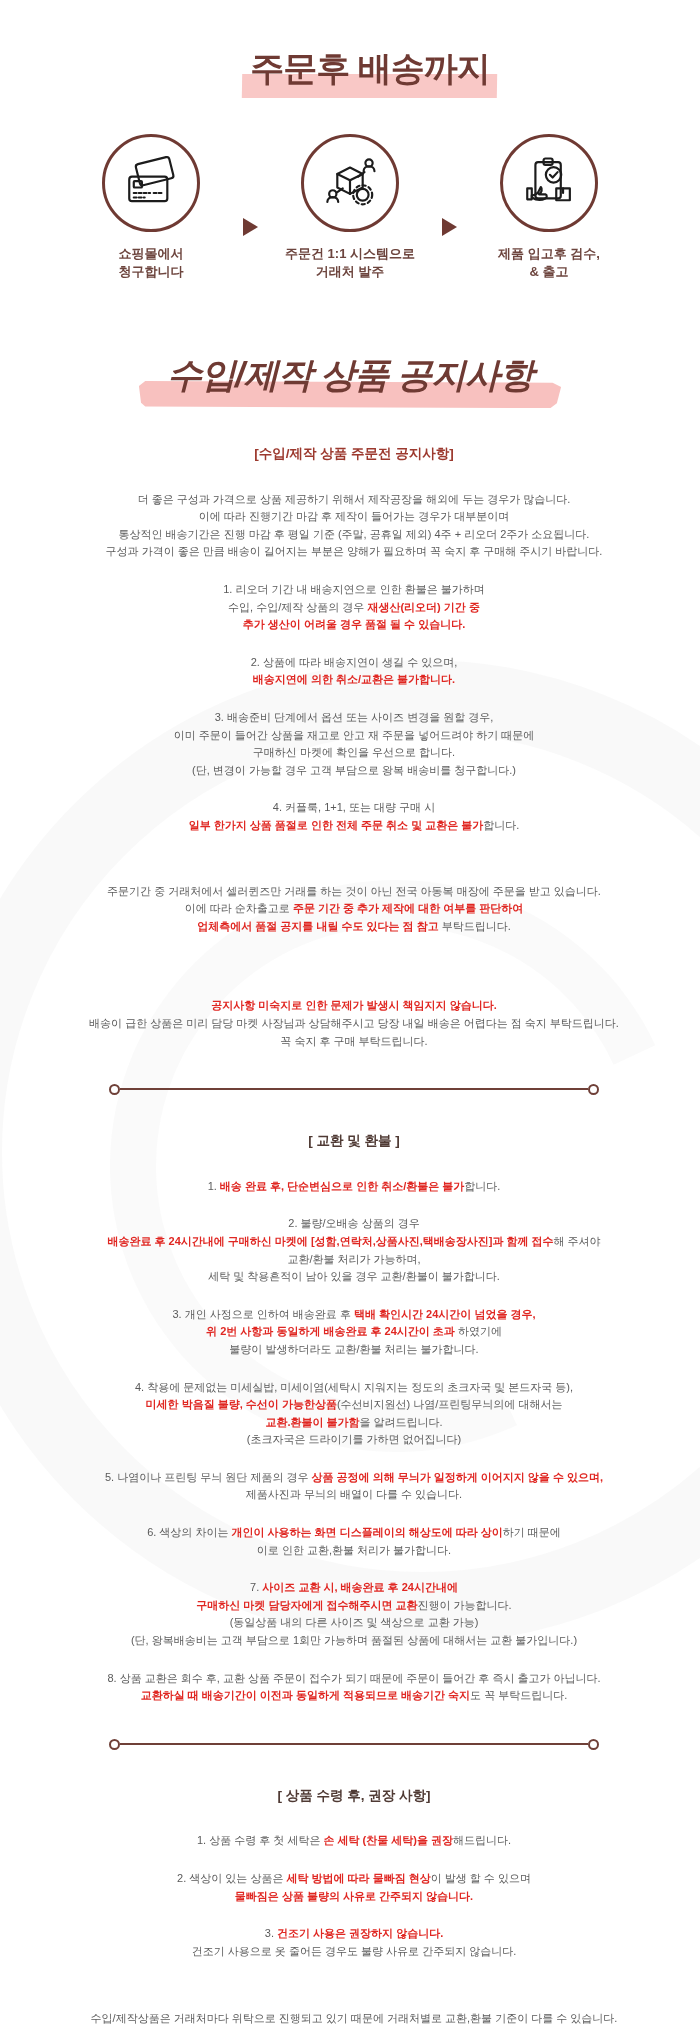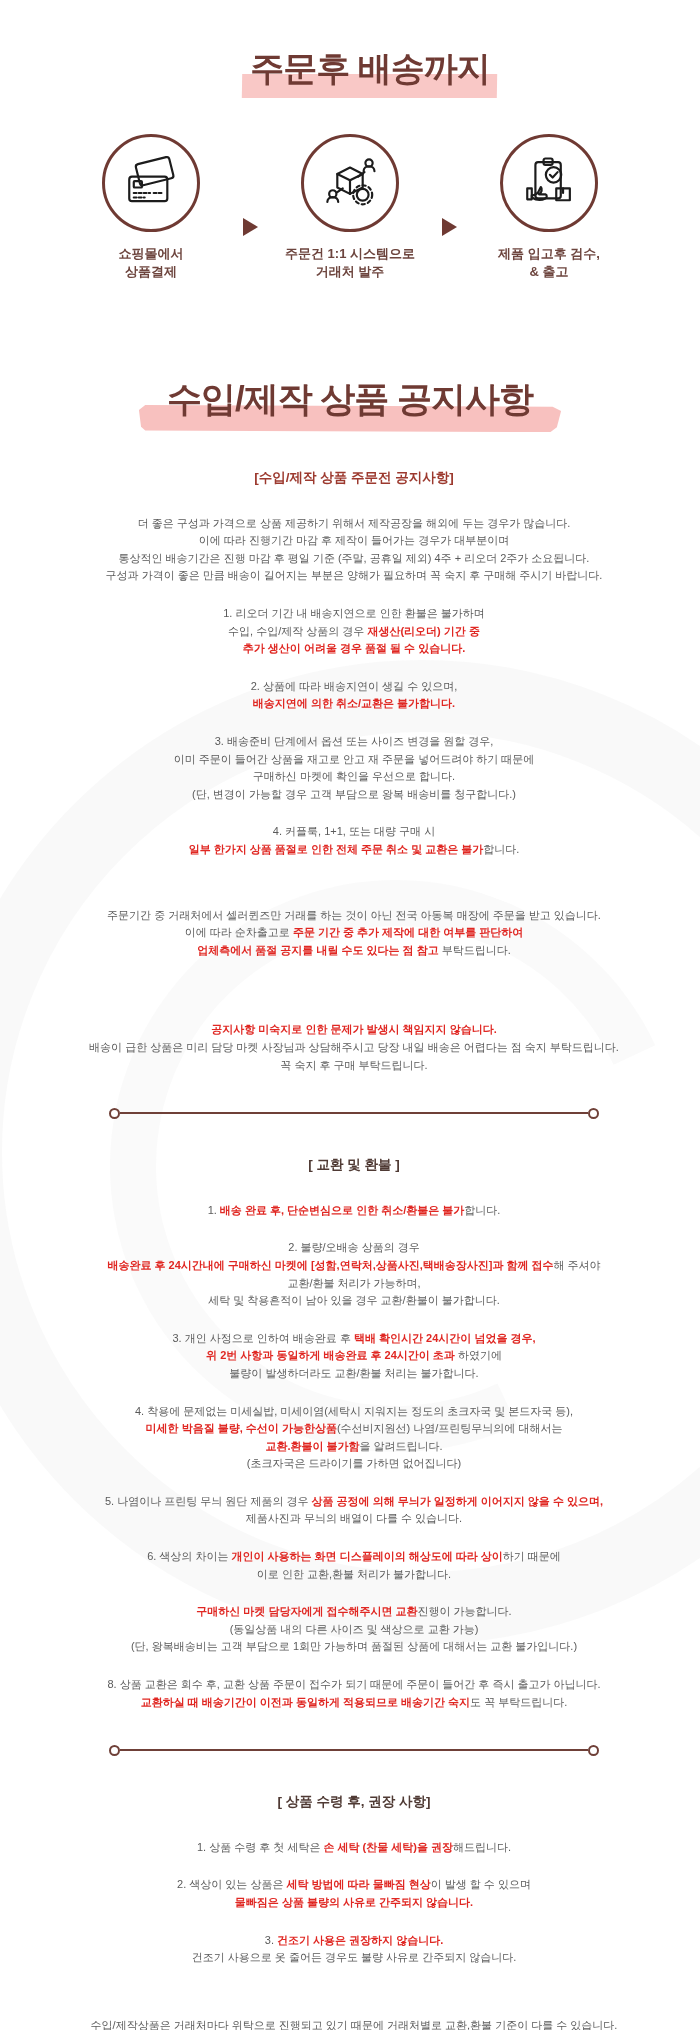--- a/index.html
+++ b/index.html
@@ -27,21 +27,21 @@
   
   .steps{display:flex;justify-content:center;align-items:center;margin-top:42px;}
   .step{width:172px;display:flex;flex-direction:column;align-items:center;}
   .circle{width:92px;height:92px;border:3px solid #6f3a33;border-radius:50%;background:#fff;
       display:flex;align-items:center;justify-content:center;}
   .circle svg{width:58px;height:58px;stroke:#1c1c1c;fill:none;stroke-width:2.4;stroke-linecap:round;stroke-linejoin:round;}
   .step-label{margin-top:13px;color:#6d453e;font-weight:bold;font-size:13px;line-height:1.35;text-align:center;}
   .arrow{width:0;height:0;border-left:15px solid #6f3a33;border-top:9px solid transparent;border-bottom:9px solid transparent;margin:39px 6px 0 6px;}
 
   
-  .notice-title-wrap{margin-top:96px;text-align:center;}
+  .notice-title-wrap{margin-top:72px;text-align:center;font-style:italic;}
 
   
   .notice-body{margin-top:44px;text-align:center;color:#5a5a5a;font-size:11px;line-height:1.6;padding-left:8px;}
   .sec-h{font-weight:bold;font-size:13.5px;margin:6px 0 26px 0;}
   .sec-h.rb{color:#9c392e;}
   .sec-h.br{color:#4f3a34;}
   .para{margin:16px 0 20px 0;}
   .line{white-space:nowrap;}
   .seg{color:#5a5a5a;}
   .seg.red{color:#e02722;font-weight:bold;}
@@ -72,21 +72,21 @@
             <rect x="17" y="7" width="38" height="24" rx="3" transform="rotate(-14 36 19)"></rect>
             <rect x="8" y="25" width="42" height="27" rx="3"></rect>
             <rect x="13" y="30" width="9" height="7" rx="1"></rect>
             <line x1="13" y1="43" x2="31" y2="43" stroke-dasharray="3 2.5"></line>
             <line x1="35" y1="43" x2="45" y2="43" stroke-dasharray="3 2.5"></line>
             <line x1="13" y1="48" x2="25" y2="48" stroke-dasharray="3 2.5"></line>
           </svg>
         </div>
         <div class="step-label">
           <div>쇼핑몰에서</div>
-          <div>상품결제</div>
+          <div>청구합니다</div>
         </div>
       </div>
 
       <div class="arrow"></div>
 
       <div class="step">
         <div class="circle">
           <svg viewBox="0 0 64 64">
             <path d="M18 22 L32 15 L46 22 L46 37 L32 44 L18 37 Z"></path>
             <path d="M18 22 L32 29 L46 22"></path>
@@ -198,20 +198,21 @@
         </div>
         <div class="para">
           <div class="line"><span class="seg">5. 나염이나 프린팅 무늬 원단 제품의 경우 </span><span class="seg red">상품 공정에 의해 무늬가 일정하게 이어지지 않을 수 있으며,</span></div>
           <div class="line"><span class="seg">제품사진과 무늬의 배열이 다를 수 있습니다.</span></div>
         </div>
         <div class="para">
           <div class="line"><span class="seg">6. 색상의 차이는 </span><span class="seg red">개인이 사용하는 화면 디스플레이의 해상도에 따라 상이</span><span class="seg">하기 때문에</span></div>
           <div class="line"><span class="seg">이로 인한 교환,환불 처리가 불가합니다.</span></div>
         </div>
         <div class="para">
+          <div class="line"><span class="seg">7. </span><span class="seg red">사이즈 교환 시, 배송완료 후 24시간내에</span></div>
           <div class="line"><span class="seg red">구매하신 마켓 담당자에게 접수해주시면 교환</span><span class="seg">진행이 가능합니다.</span></div>
           <div class="line"><span class="seg">(동일상품 내의 다른 사이즈 및 색상으로 교환 가능)</span></div>
           <div class="line"><span class="seg">(단, 왕복배송비는 고객 부담으로 1회만 가능하며 품절된 상품에 대해서는 교환 불가입니다.)</span></div>
         </div>
         <div class="para">
           <div class="line"><span class="seg">8. 상품 교환은 회수 후, 교환 상품 주문이 접수가 되기 때문에 주문이 들어간 후 즉시 출고가 아닙니다.</span></div>
           <div class="line"><span class="seg red">교환하실 때 배송기간이 이전과 동일하게 적용되므로 배송기간 숙지</span><span class="seg">도 꼭 부탁드립니다.</span></div>
         </div>
         <div class="divider"></div>
         <div class="sec-h br">[ 상품 수령 후, 권장 사항]</div>

